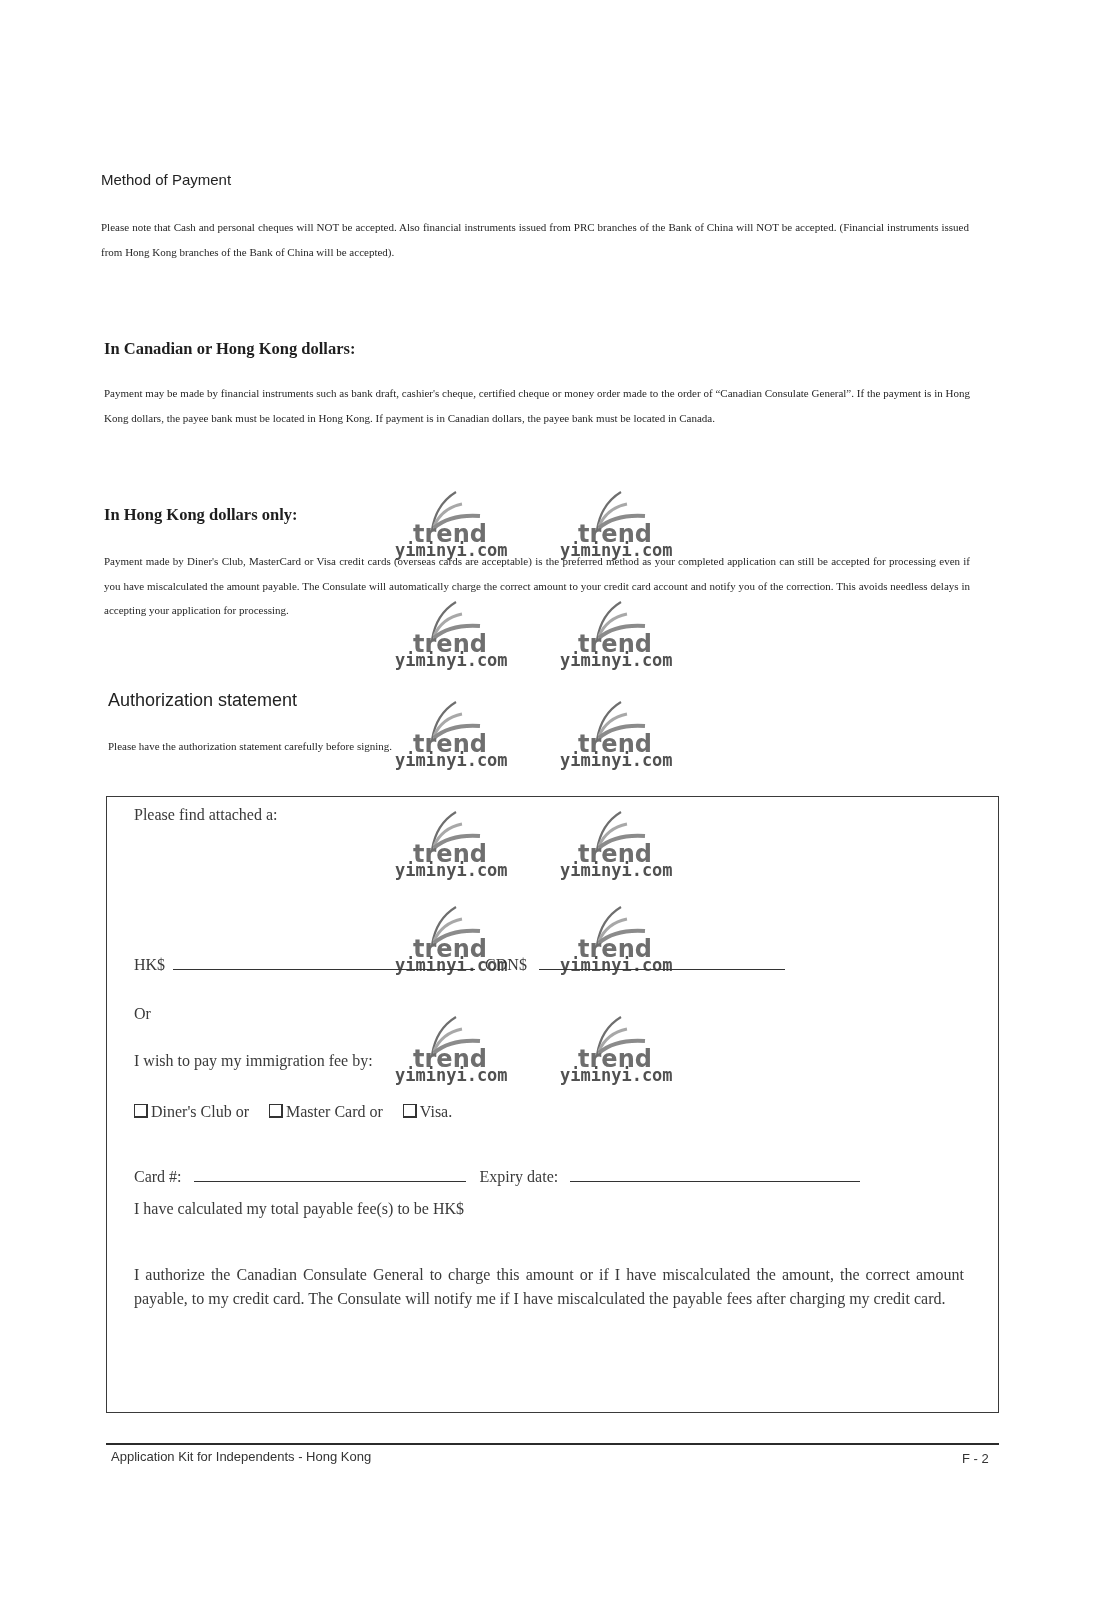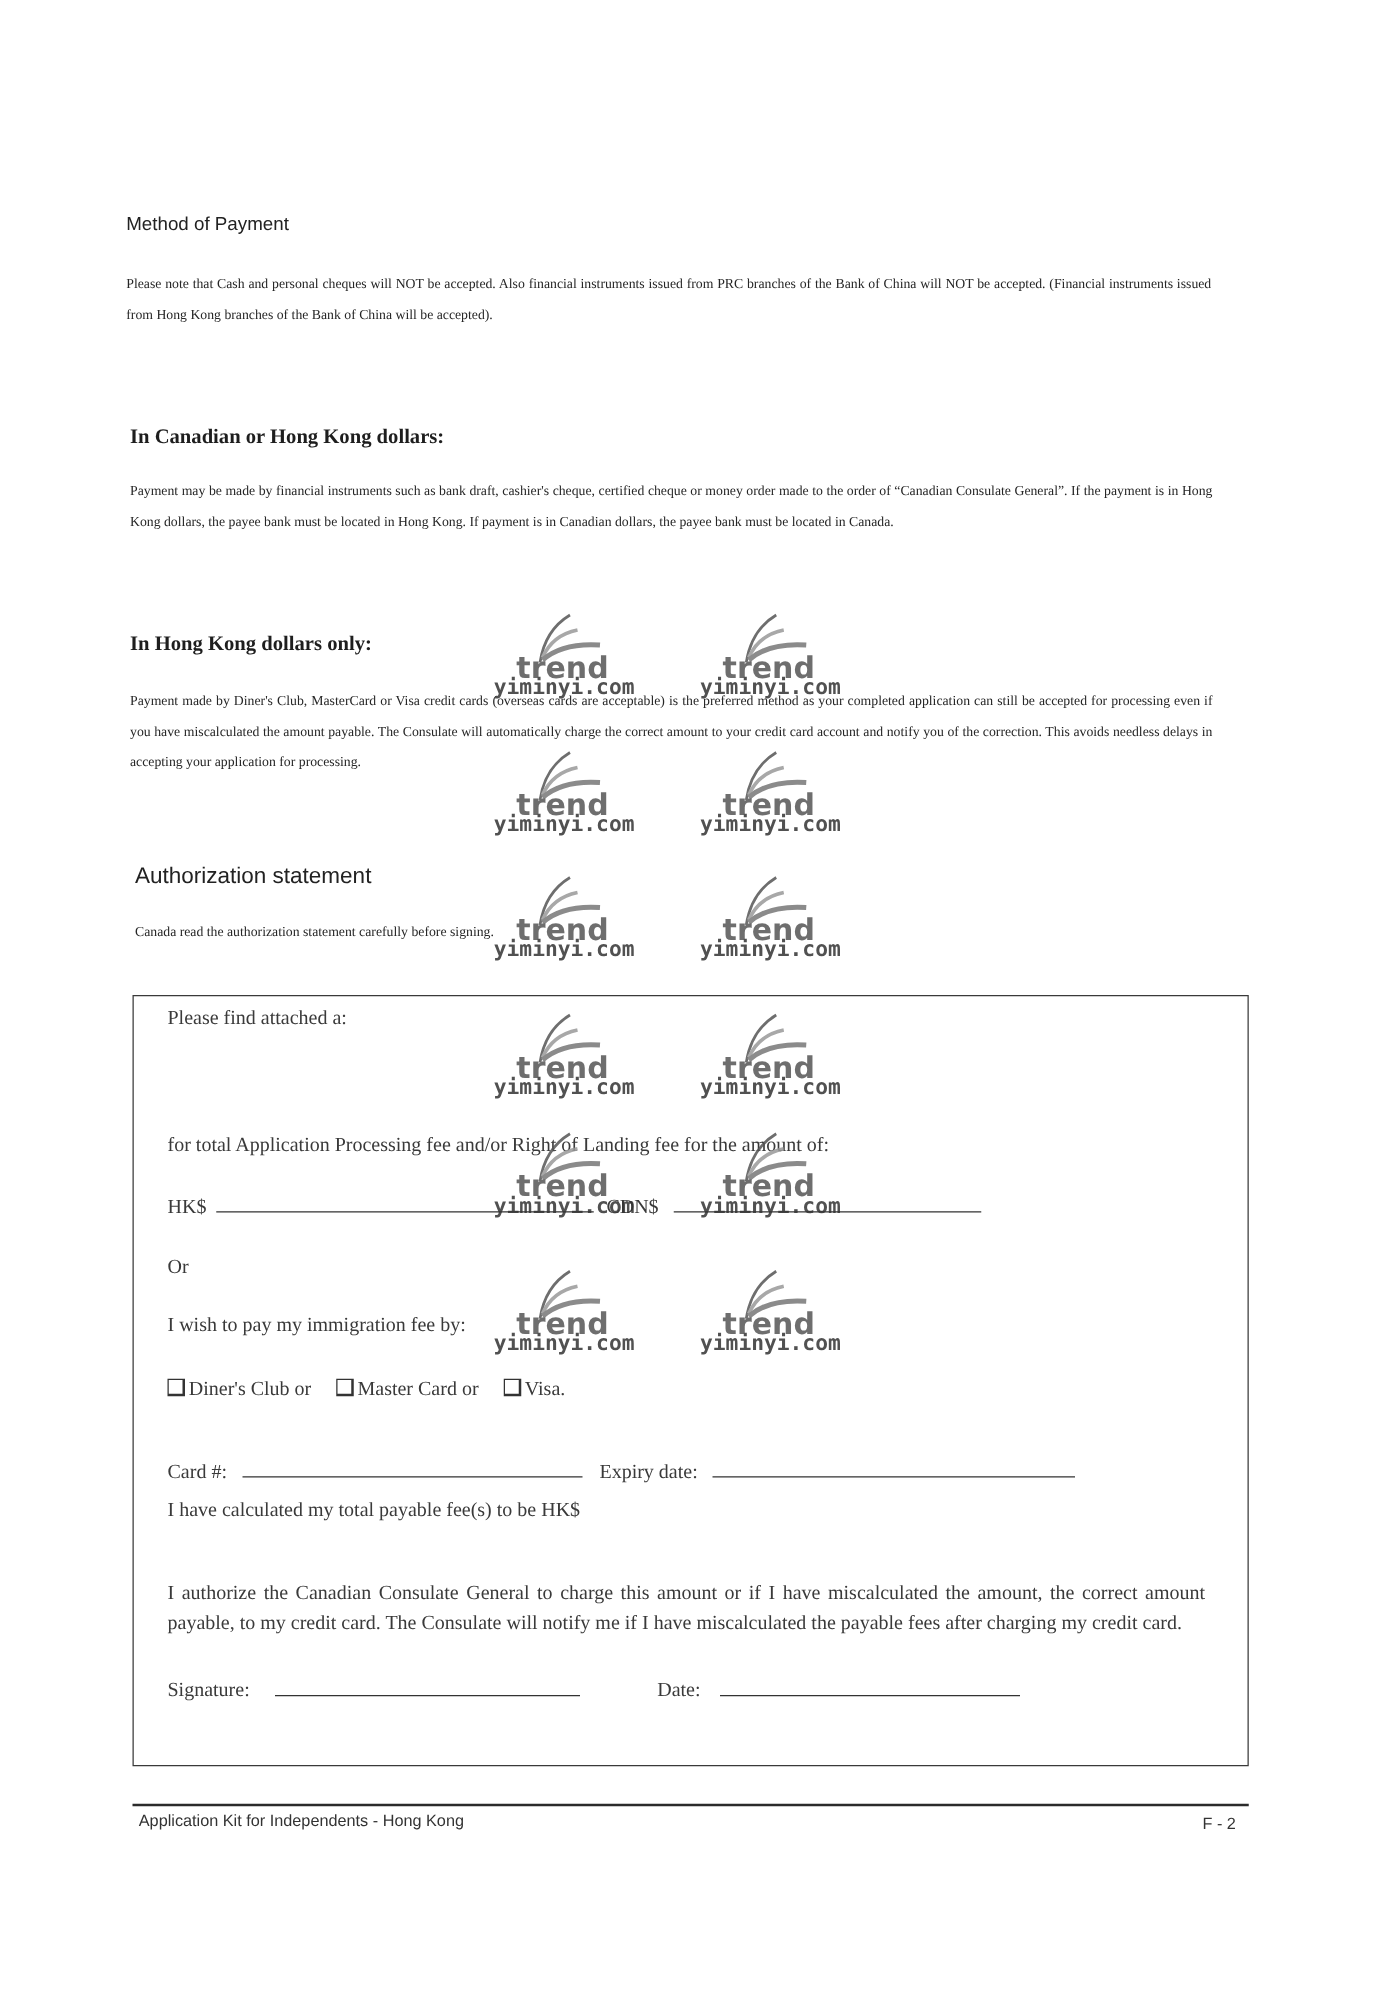--- a/index.html
+++ b/index.html
@@ -35,27 +35,26 @@
 
 <div class="abs p" style="left:101px; top:215px; width:868px;">Please note that Cash and personal cheques will NOT be accepted.  Also financial instruments issued from PRC branches of the Bank of China will NOT be accepted. (Financial instruments issued from Hong Kong branches of the Bank of China will be accepted).</div>
 
 <div class="abs sub" style="left:104px; top:339px;">In Canadian or Hong Kong dollars:</div>
 <div class="abs p" style="left:104px; top:381px; width:866px;">Payment may be made by financial instruments such as bank draft, cashier's cheque, certified cheque or money order made to the order of “Canadian Consulate General”. If the payment is in Hong Kong dollars, the payee bank must be located in Hong Kong. If payment is in Canadian dollars, the payee bank must be located in Canada.</div>
 
 <div class="abs sub" style="left:104px; top:505px;">In Hong Kong dollars only:</div>
 <div class="abs p" style="left:104px; top:549px; width:866px;">Payment made by Diner's Club, MasterCard or Visa credit cards (overseas cards are acceptable) is the preferred method as your completed application can still be accepted for processing even if you have miscalculated the amount payable. The Consulate will automatically charge the correct amount to your credit card account and notify you of the correction. This avoids needless delays in accepting your application for processing.</div>
 
 <div class="abs h-sans" style="left:108px; top:690px; font-size:18px;">Authorization statement</div>
-<div class="abs p" style="left:108px; top:734px;">Canada read the authorization statement carefully before signing.</div>
+<div class="abs p" style="left:108px; top:734px;">Please have the authorization statement carefully before signing.</div>
 
 <div class="box">
   <div class="row" style="top:9px;">Please find attached a:</div>
 
 
-  <div class="row" style="top:111px;">for total Application Processing fee and/or Right of Landing fee for the amount of:</div>
 
   <div class="row" style="top:158px;">
     <span>HK$</span>
     <span class="line" style="width:302px; margin-left:4px;"></span>
     <span style="margin-left:6px;">CDN$</span>
     <span class="line" style="width:246px; margin-left:8px;"></span>
   </div>
 
   <div class="row" style="top:208px;">Or</div>
 
@@ -71,26 +70,20 @@
     <span>Card #:</span>
     <span class="line" style="width:272px; margin-left:8px;"></span>
     <span style="margin-left:10px;">Expiry date:</span>
     <span class="line" style="width:290px; margin-left:8px;"></span>
   </div>
 
   <div class="row" style="top:403px;">I have calculated my total payable fee(s) to be HK$</div>
 
   <div class="row" style="top:466px; width:830px; white-space:normal; line-height:24px; text-align:justify;">I authorize the Canadian Consulate General to charge this amount or if I have miscalculated the amount, the correct amount payable, to my credit card. The Consulate will notify me if I have miscalculated the payable fees after charging my credit card.</div>
 
-  <div class="row" style="top:545px;">
-    <span>Signature:</span>
-    <span class="line" style="width:244px; margin-left:16px;"></span>
-    <span style="margin-left:58px;">Date:</span>
-    <span class="line" style="width:240px; margin-left:12px;"></span>
-  </div>
 </div>
 
 <div class="rule" style="top:1443px;"></div>
 <div class="abs footer" style="left:111px; top:1449px;">Application Kit for Independents - Hong Kong</div>
 <div class="abs footer" style="left:962px; top:1451px;">F - 2</div>
 
 <div id="wm-layer">
     <div class="wm" style="left: 395px; top: 490px;">
     <svg width="80" height="54" viewBox="0 0 80 54">
       <path d="M22 40 Q26 14 46 2" stroke="#555" stroke-width="2.2" fill="none"></path>

